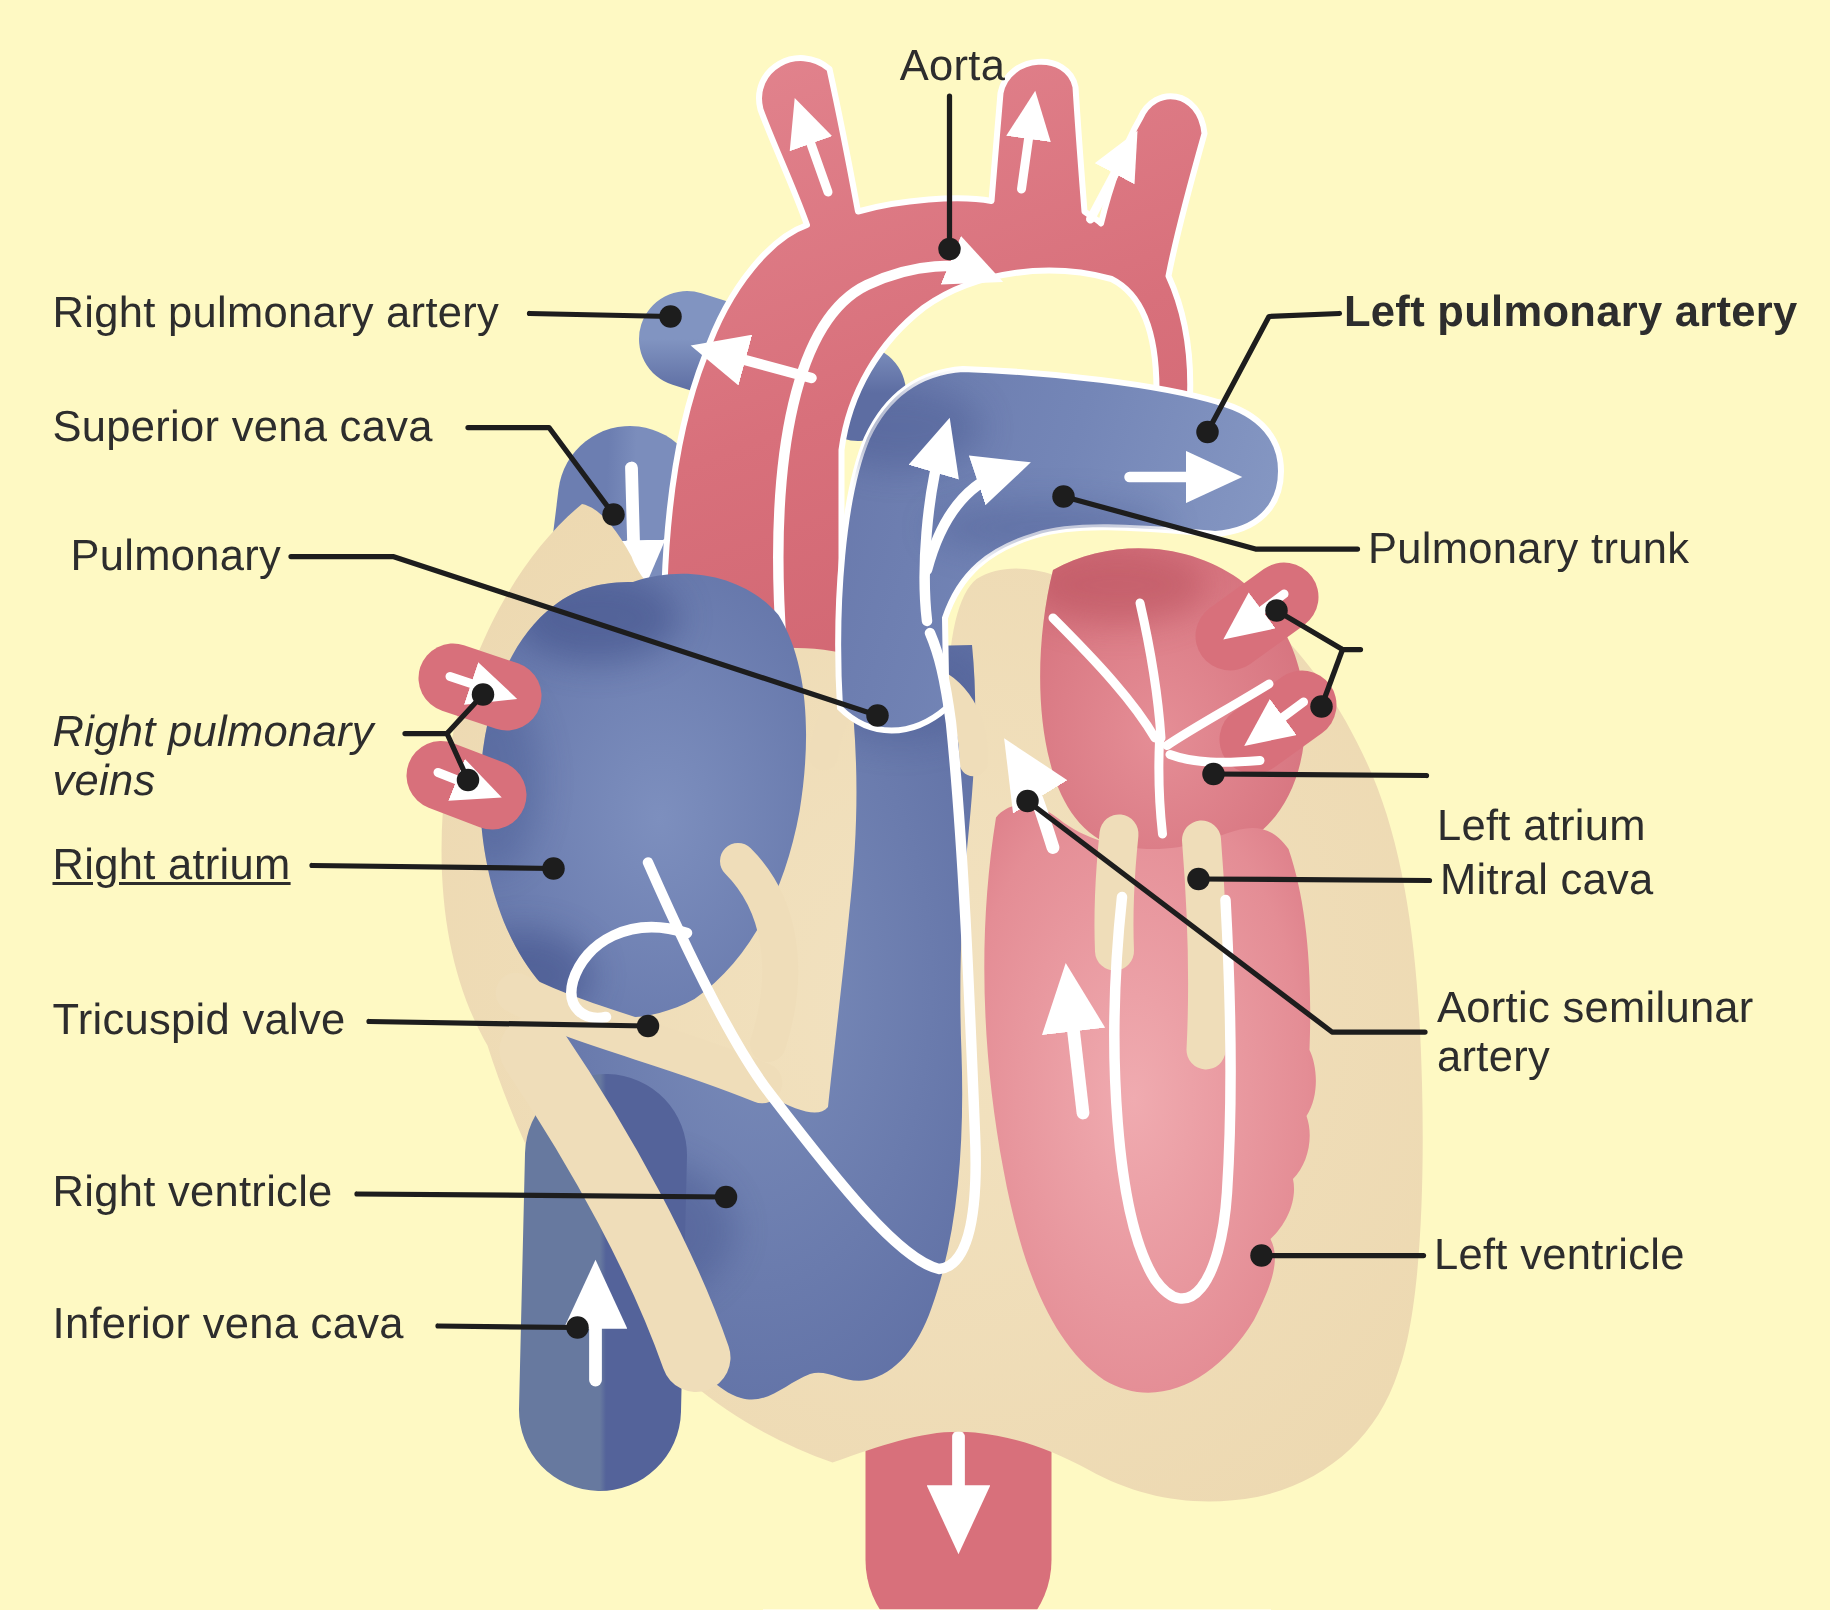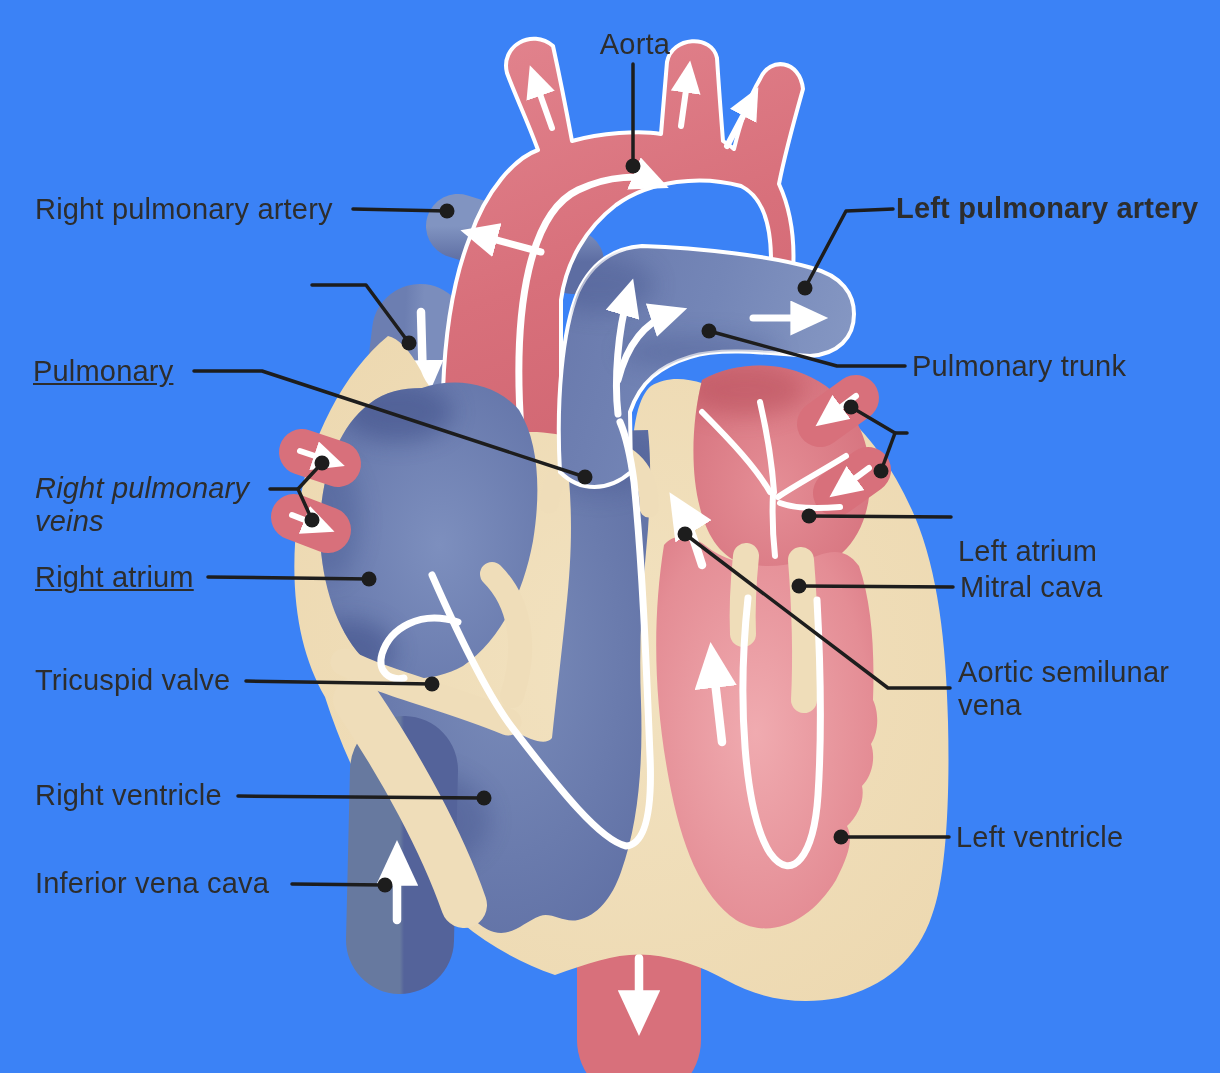--- a/index.html
+++ b/index.html
@@ -1,16 +1,16 @@
 <!DOCTYPE html>
 <html><head>
 <meta charset="utf-8">
 <style>
   html,body{margin:0;padding:0;background:#ffffff;}
-  .stage{position:relative;width:1220px;height:1073px;background:#3b82f6;overflow:hidden;
+  .stage{position:relative;width:1220px;height:1073px;background:#fef9c3;overflow:hidden;
          font-family:"Liberation Sans",sans-serif;}
   .stage svg{position:absolute;left:0;top:0;}
   .lbl{position:absolute;font-size:29px;line-height:33px;color:#2d2d2d;letter-spacing:.2px;white-space:nowrap;}
   .lbl.center{text-align:center;}
   .leader{stroke:#1d1d1d;stroke-width:3.5;fill:none;stroke-linecap:round;stroke-linejoin:round;}
   .dot{fill:#1d1d1d;}
   .flow{stroke:#ffffff;stroke-width:7;fill:none;stroke-linecap:round;}
   .flow.thin{stroke-width:6;}
   .flow.thick{stroke-width:8.5;}
   .cream-band{stroke:#efddb9;fill:none;stroke-linecap:round;}
@@ -357,34 +357,35 @@
         </g>
     <g>
           <path class="leader" d="M 949 837 L 841 837"></path>
           <circle class="dot" cx="841" cy="837" r="7.5"></circle>
         </g>
   </g>
 </svg>
 
 <div class="lbl center" style="left:560px;top:28px;width:150px;">Aorta</div>
 <div class="lbl" style="left:35px;top:193px;">Right pulmonary artery</div>
-<div class="lbl" style="left:33px;top:355px;text-decoration:underline;">
+<div class="lbl" style="left:35px;top:269px;">Superior vena cava</div>
+<div class="lbl" style="left:47px;top:355px;">
   <div>Pulmonary</div>
 </div>
 <div class="lbl" style="left:35px;top:472px;font-style:italic;">
   <div>Right pulmonary</div>
   <div>veins</div>
 </div>
 <div class="lbl" style="left:35px;top:561px;text-decoration:underline;">Right atrium</div>
 <div class="lbl" style="left:35px;top:664px;">Tricuspid valve</div>
 <div class="lbl" style="left:35px;top:779px;">Right ventricle</div>
 <div class="lbl" style="left:35px;top:867px;">Inferior vena cava</div>
 <div class="lbl" style="left:896px;top:192px;font-weight:bold;">Left pulmonary artery</div>
 <div class="lbl" style="left:912px;top:350px;">Pulmonary trunk</div>
 <div class="lbl" style="left:958px;top:501px;margin-top:34px;">Left atrium</div>
 <div class="lbl" style="left:960px;top:571px;">Mitral cava</div>
 <div class="lbl" style="left:958px;top:656px;">
   <div>Aortic semilunar</div>
-  <div>vena</div>
+  <div>artery</div>
 </div>
 <div class="lbl" style="left:956px;top:821px;">Left ventricle</div>
 
 </div>
 
 </body></html>

